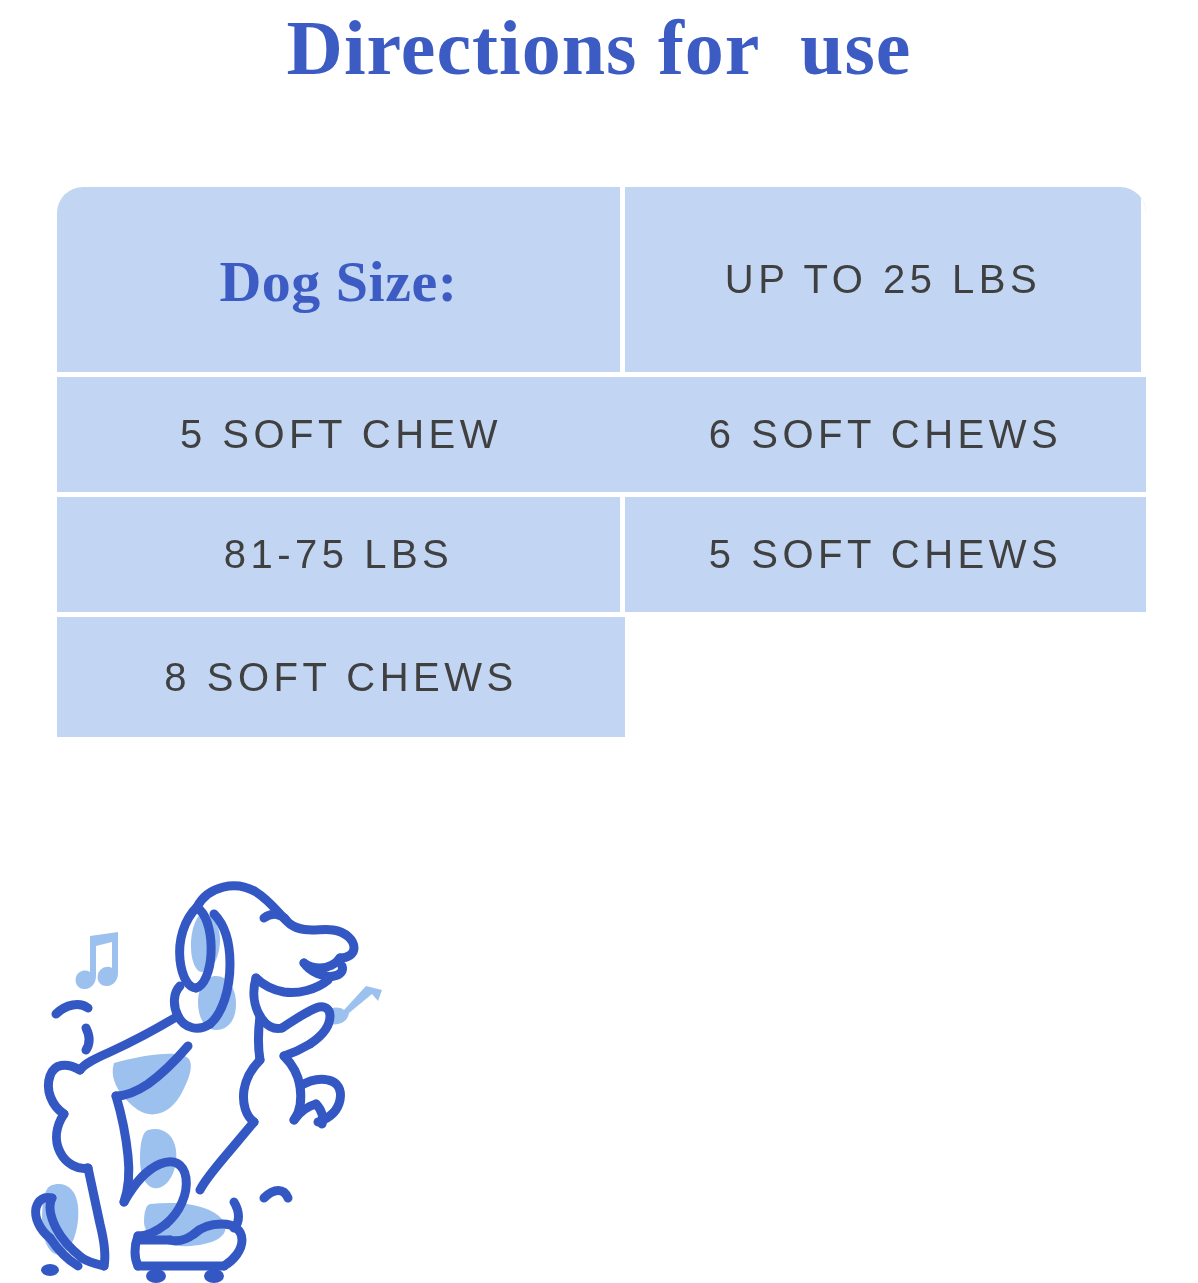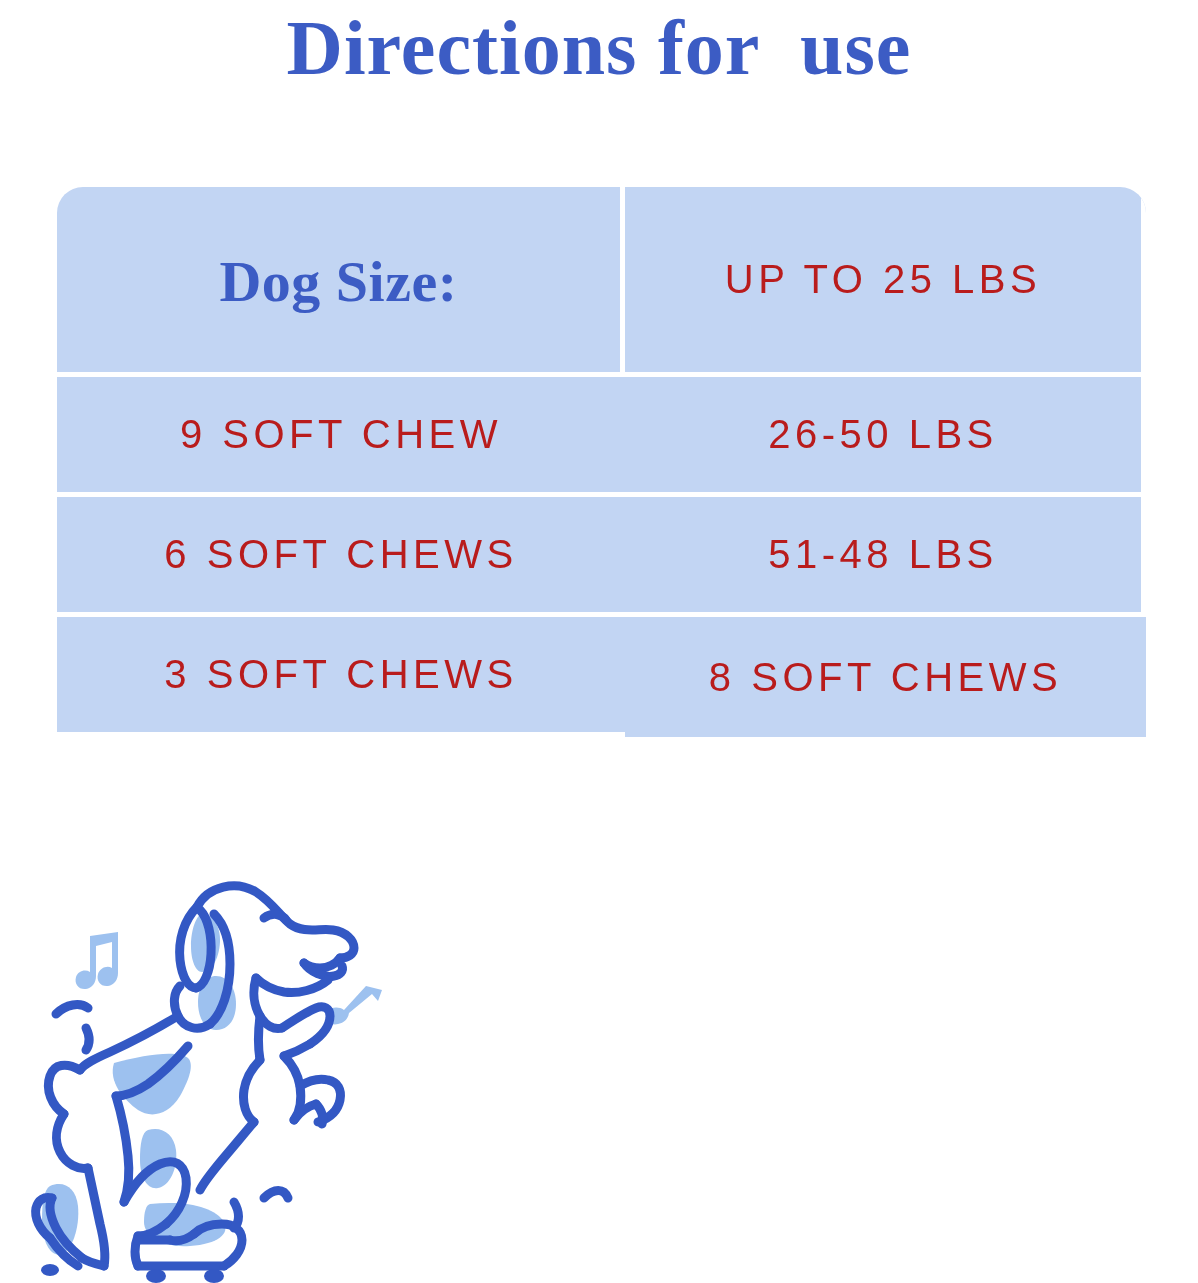--- a/index.html
+++ b/index.html
@@ -72,21 +72,21 @@
     letter-spacing: 0.5px;
     color: #3c5cc4;
     padding-top: 4px;
   }
 
   .body-cell {
     font-family: "Liberation Sans", sans-serif;
     font-weight: 300;
     font-size: 40px;
     letter-spacing: 4.5px;
-    color: #b91c1c;
+    color: #404040;
   }
 
   
   .dog-illustration {
     position: absolute;
     left: 28px;
     top: 868px;
     width: 390px;
     height: 415px;
   }
@@ -97,27 +97,26 @@
 
 <div class="page">
 
   <div class="title">Directions for  use</div>
 
   <div class="dosage-table">
 
     <div class="cell col-left rowsep header-cell">Dog Size:</div>
 
     <div class="cell col-left rowsep body-cell">UP TO 25 LBS</div>
-    <div class="cell rowsep body-cell">9  SOFT CHEW</div>
-
-    <div class="cell col-left rowsep body-cell">26-50 LBS</div>
+    <div class="cell rowsep body-cell">5  SOFT CHEW</div>
+
     <div class="cell rowsep body-cell">6 SOFT CHEWS</div>
 
-    <div class="cell col-left rowsep body-cell">51-48 LBS</div>
-    <div class="cell rowsep body-cell">3 SOFT CHEWS</div>
+    <div class="cell col-left rowsep body-cell">81-75 LBS</div>
+    <div class="cell rowsep body-cell">5 SOFT CHEWS</div>
 
     <div class="cell body-cell">8 SOFT CHEWS</div>
 
   </div>
 
   <div class="dog-illustration">
     <svg viewBox="0 0 390 415" xmlns="http://www.w3.org/2000/svg">
 
       <g fill="#9dc1ef">
 

